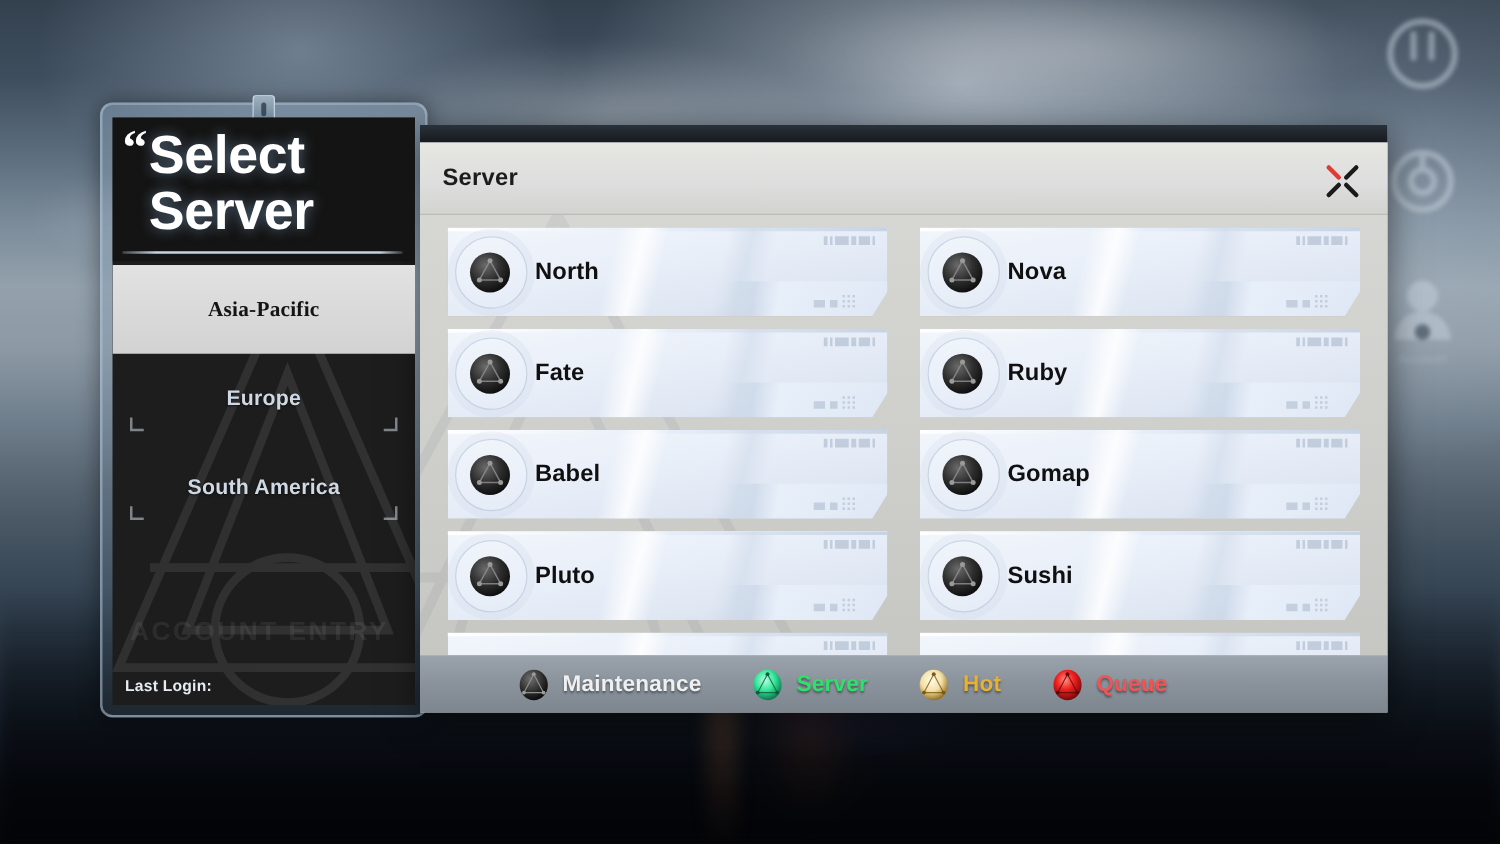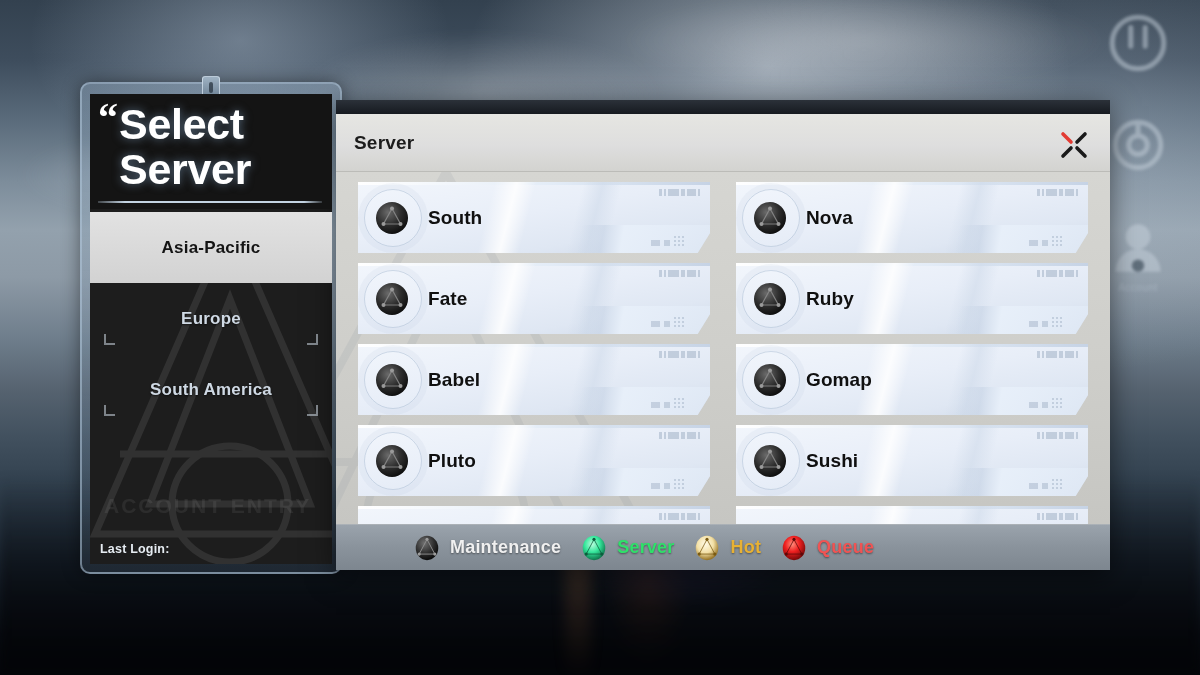--- a/index.html
+++ b/index.html
@@ -126,21 +126,21 @@
   #region-list { position:relative; z-index:2; margin-top: 3px; }
   .region-item {
     position: relative; height: 71px;
     display:flex; align-items:center; justify-content:center;
     font-size: 17px; font-weight: 700; letter-spacing:.2px;
     color:#cfd9e4; cursor:pointer;
     text-shadow: 0 1px 2px rgba(0,0,0,.6);
   }
   .region-item.selected {
     background: linear-gradient(180deg,#e2e2e2,#d2d2d2);
-    color:#141414; text-shadow:none;
+    color:#141414; text-shadow:none;font-family:Liberation Serif, serif;
   }
   
   .region-item:not(.selected)::before,
   .region-item:not(.selected)::after {
     content:""; position:absolute; bottom:9px; width:9px; height:9px;
     border-color: rgba(205,216,228,0.55); border-style: solid;
   }
   .region-item:not(.selected)::before { left:14px;  border-width:0 0 2px 2px; }
   .region-item:not(.selected)::after  { right:14px; border-width:0 2px 2px 0; }
 
@@ -266,21 +266,21 @@
     display:grid; grid-template-columns: repeat(3, 2px);
     grid-auto-rows:2px; gap:2px;
   }
   .deco-br .dots u { display:block; width:2px;height:2px; background:#93a6bb; }
 
   
   #legend {
     position:relative; height: 46px; z-index:3;
     background: linear-gradient(180deg,#9aa3ac 0%, #8b949d 45%, #7d868f 100%);
     border-top: 1px solid rgba(255,255,255,0.35);
-    display:flex; align-items:center; padding-left: 78px; gap: 20px;
+    display:flex; align-items:center; padding-left: 78px; gap: 40px;
   }
   .legend-item { display:flex; align-items:center; gap:10px; }
   .legend-orb { width: 26px; height: 26px; }
   .legend-orb svg { width:100%; height:100%; display:block; }
   .legend-label {
     font-size: 18px; font-weight: 700; letter-spacing:.2px;
     text-shadow: 0 1px 2px rgba(0,0,0,.45);
   }
 </style>
 </head>
@@ -400,21 +400,21 @@
               <stop offset="100%" stop-color="#0c0c0c"></stop>
                 </radialGradient>
               </defs>
             <circle cx="17" cy="17" r="16" fill="url(#mg0)"></circle>
             <path d="M17 7.5 L25.5 23 L8.5 23 Z" fill="none" stroke="#8c8c8c" stroke-width="1.2" opacity=".85"></path>
             <circle cx="17" cy="7.5" r="2" fill="#9a9a9a"></circle>
             <circle cx="25.5" cy="23" r="2" fill="#9a9a9a"></circle>
             <circle cx="8.5" cy="23" r="2" fill="#9a9a9a"></circle>
           </svg>
         </div>
-        <div class="server-name">South</div>
+        <div class="server-name">North</div>
         <div class="deco-tr">
           <i class="b1"></i>
             <i class="b2"></i>
             <i class="b3"></i>
             <i class="b4"></i>
             <i class="b5"></i>
             <i class="b6"></i>
         </div>
         <div class="deco-br">
           <span class="blk"></span>

